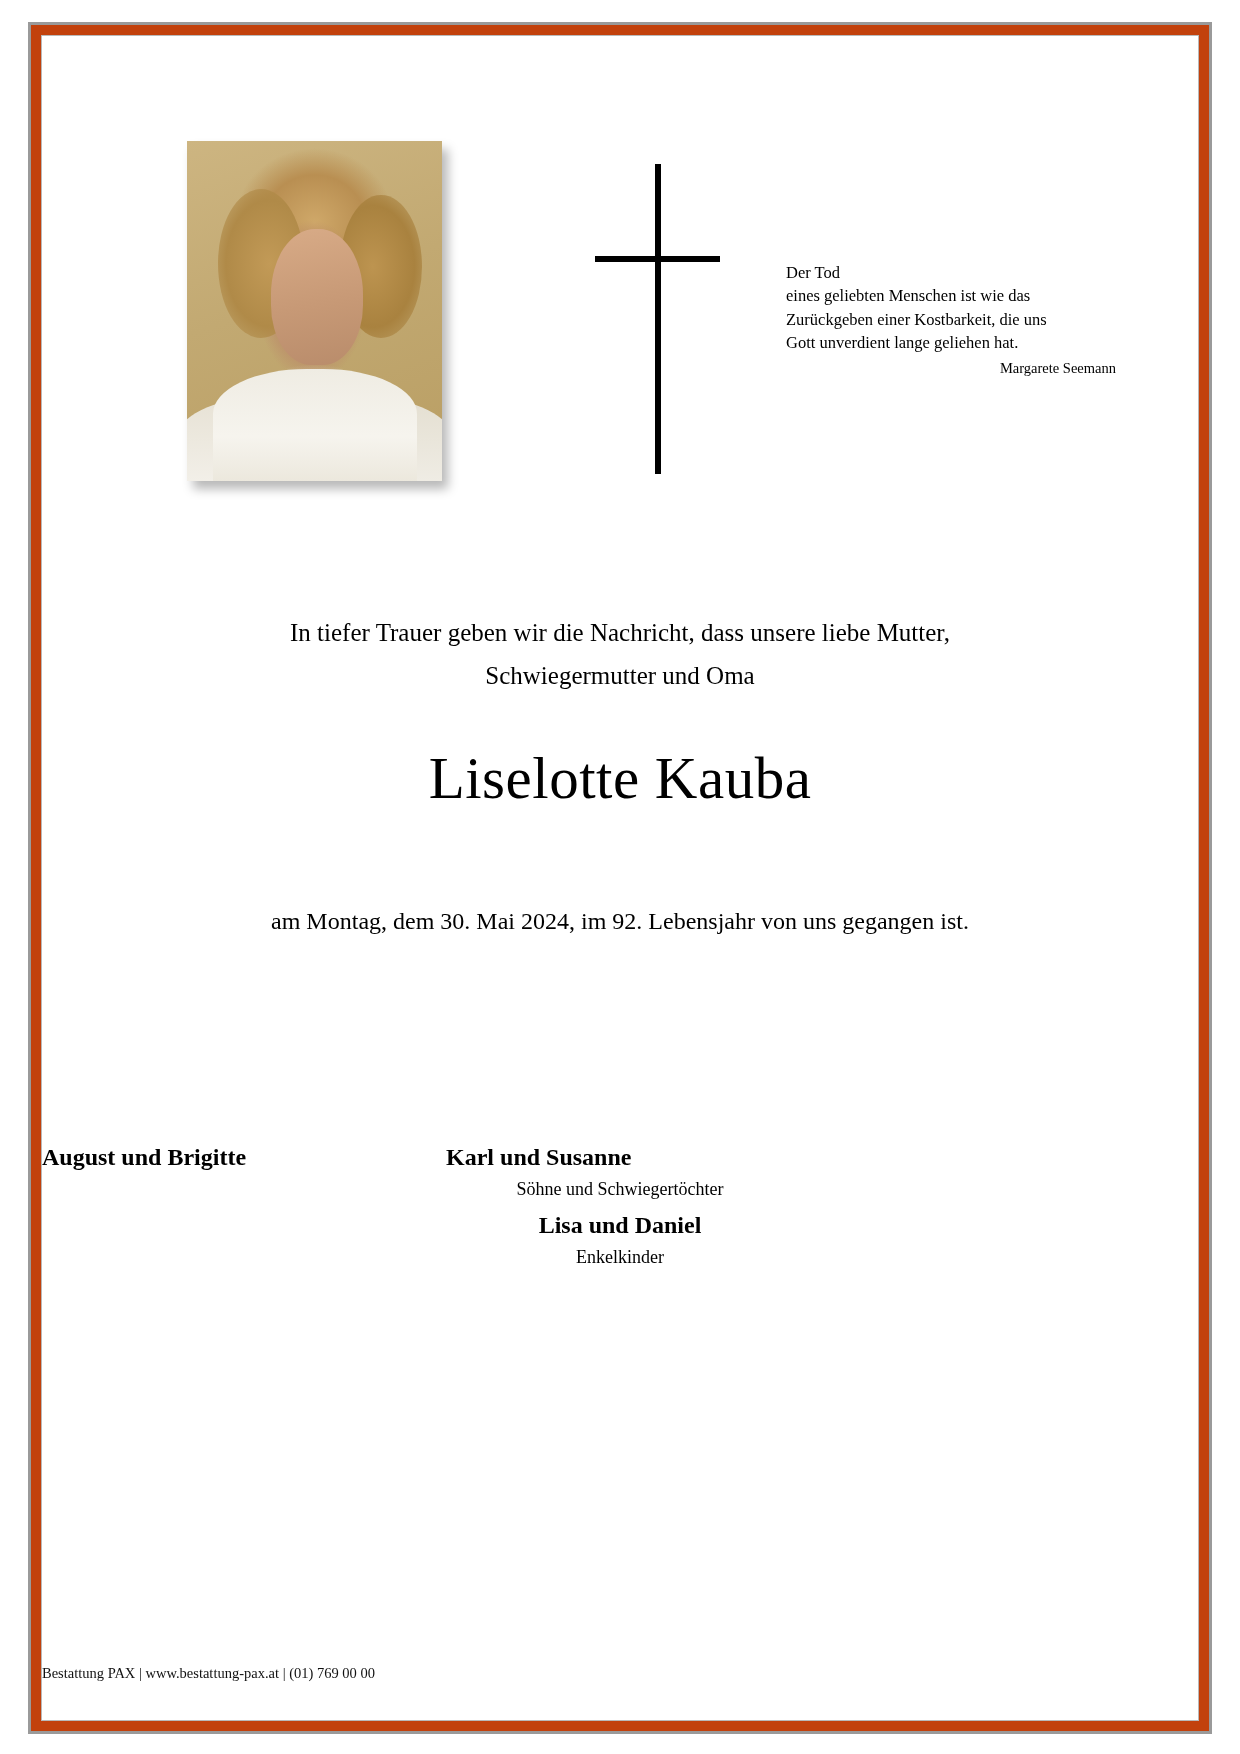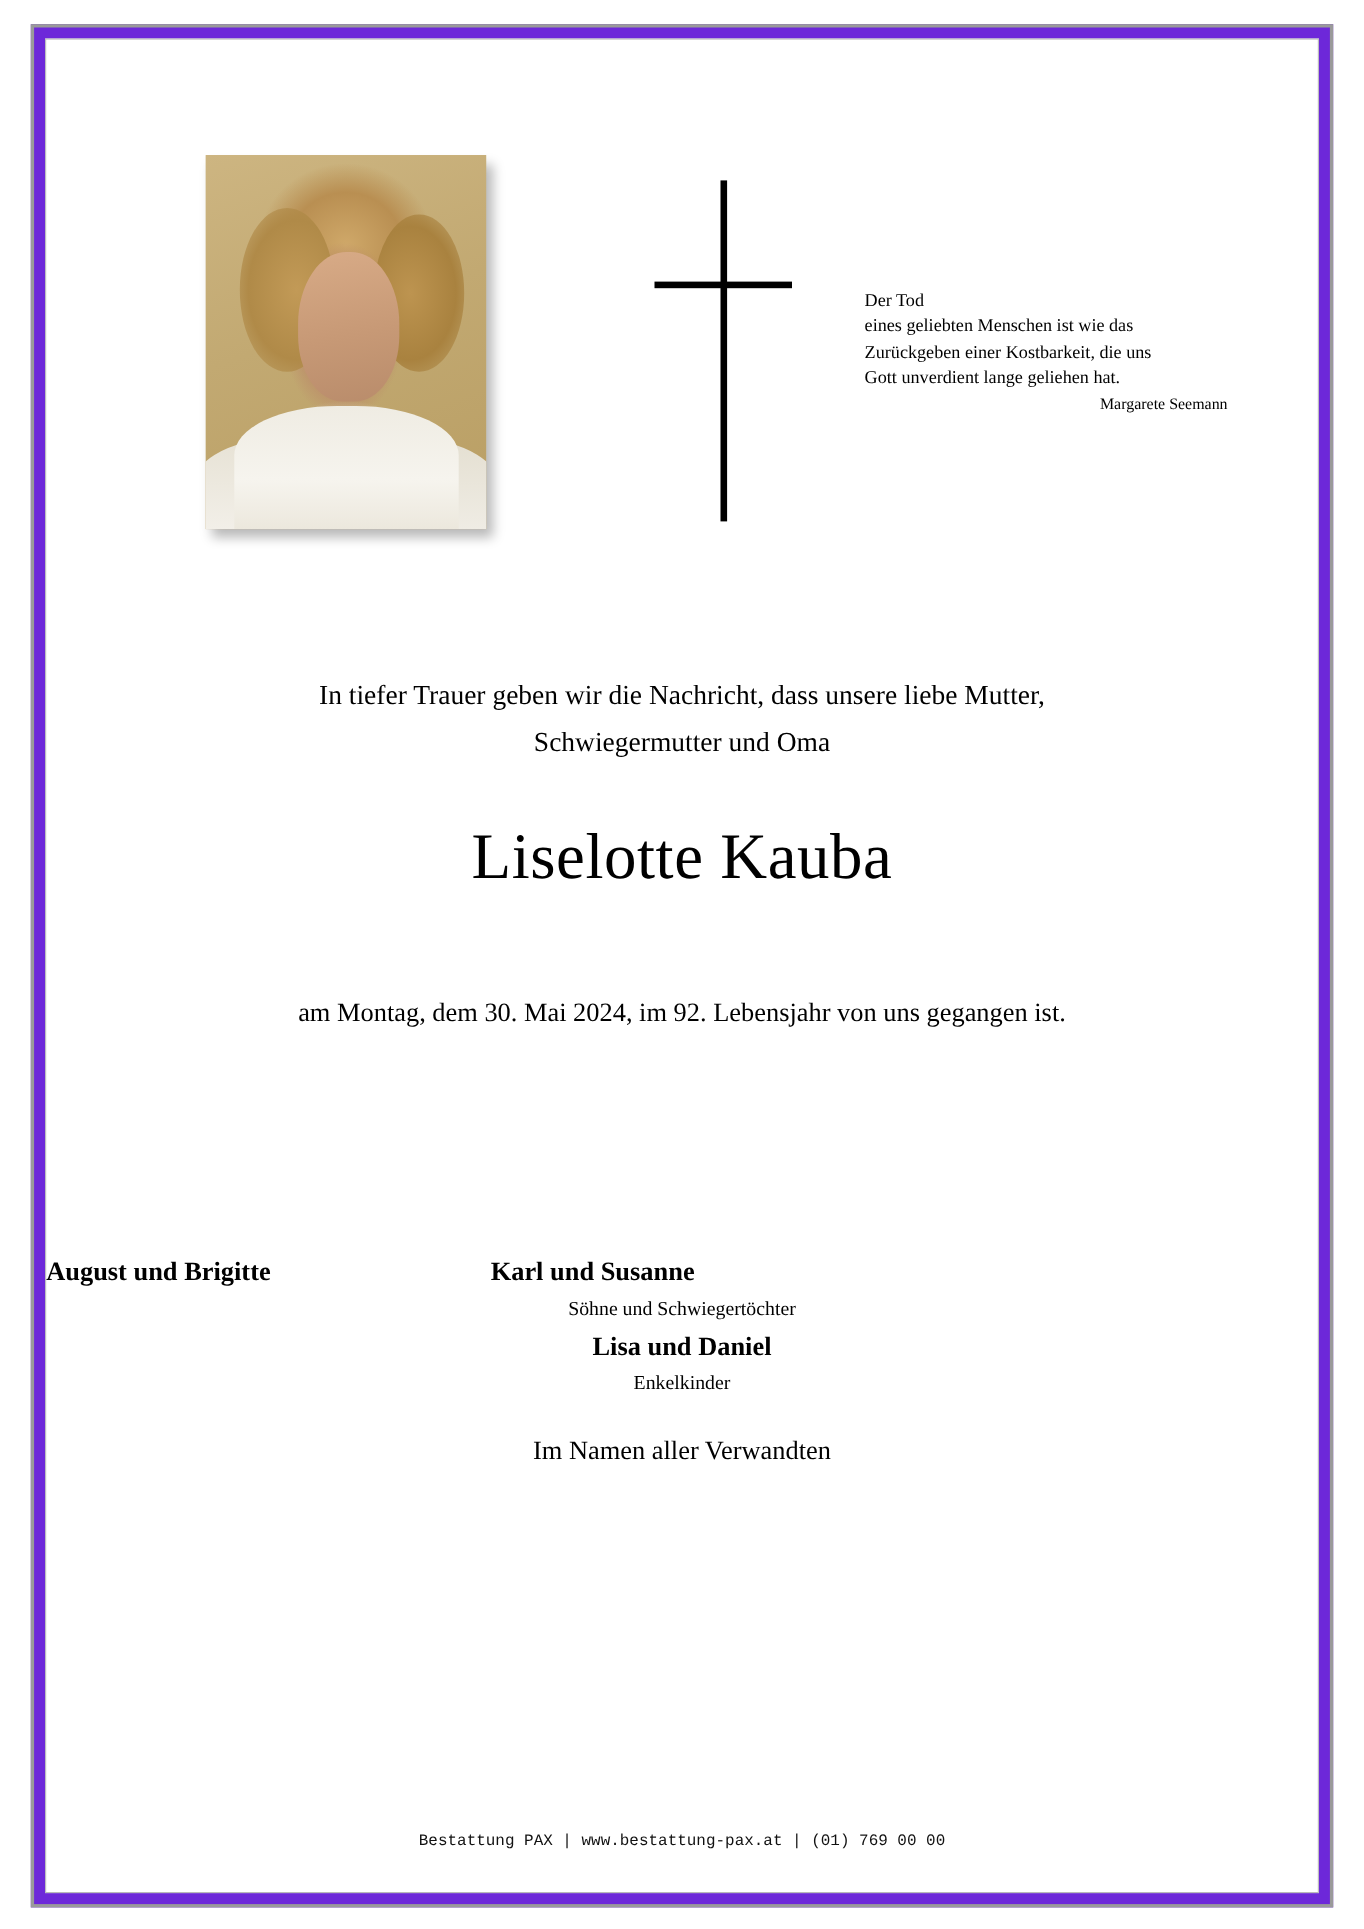--- a/index.html
+++ b/index.html
@@ -21,21 +21,21 @@
     background: #ffffff;
   }
   .outer-frame {
     position: absolute;
     left: 28px;
     top: 22px;
     width: 1184px;
     height: 1712px;
     box-sizing: border-box;
     border: 3px solid #9a9a9a;
-    background: #6d28d9;
+    background: #c2410c;
   }
   .inner-frame {
     position: absolute;
     left: 10px;
     top: 10px;
     right: 10px;
     bottom: 10px;
     box-sizing: border-box;
     border: 1px solid #b9b9b9;
     background: #ffffff;
@@ -230,23 +230,23 @@
     margin-top: 38px;
     font-size: 24px;
   }
 
   
   .footer {
     position: absolute;
     left: 0;
     bottom: 38px;
     width: 100%;
-    text-align: center;
+    text-align: left;
     font-size: 14.5px;
-    font-family: Liberation Mono, monospace;
+    font-family: Liberation Serif, serif;
     color: #111111;
   }
 </style>
 </head>
 <body>
 
 <div class="page">
   <div class="outer-frame">
     <div class="inner-frame">
       <div class="content">
@@ -286,21 +286,20 @@
 
 
         <div class="family">
           <div class="family-row">
             <span>August und Brigitte</span>
             <span>Karl und Susanne</span>
           </div>
           <div class="family-caption">Söhne und Schwiegertöchter</div>
           <div class="family-second">Lisa und Daniel</div>
           <div class="family-caption">Enkelkinder</div>
-          <div class="family-closing">Im Namen aller Verwandten</div>
         </div>
 
         <div class="footer">Bestattung PAX | www.bestattung-pax.at | (01) 769 00 00</div>
 
       </div>
     </div>
   </div>
 </div>
 
 </body></html>

